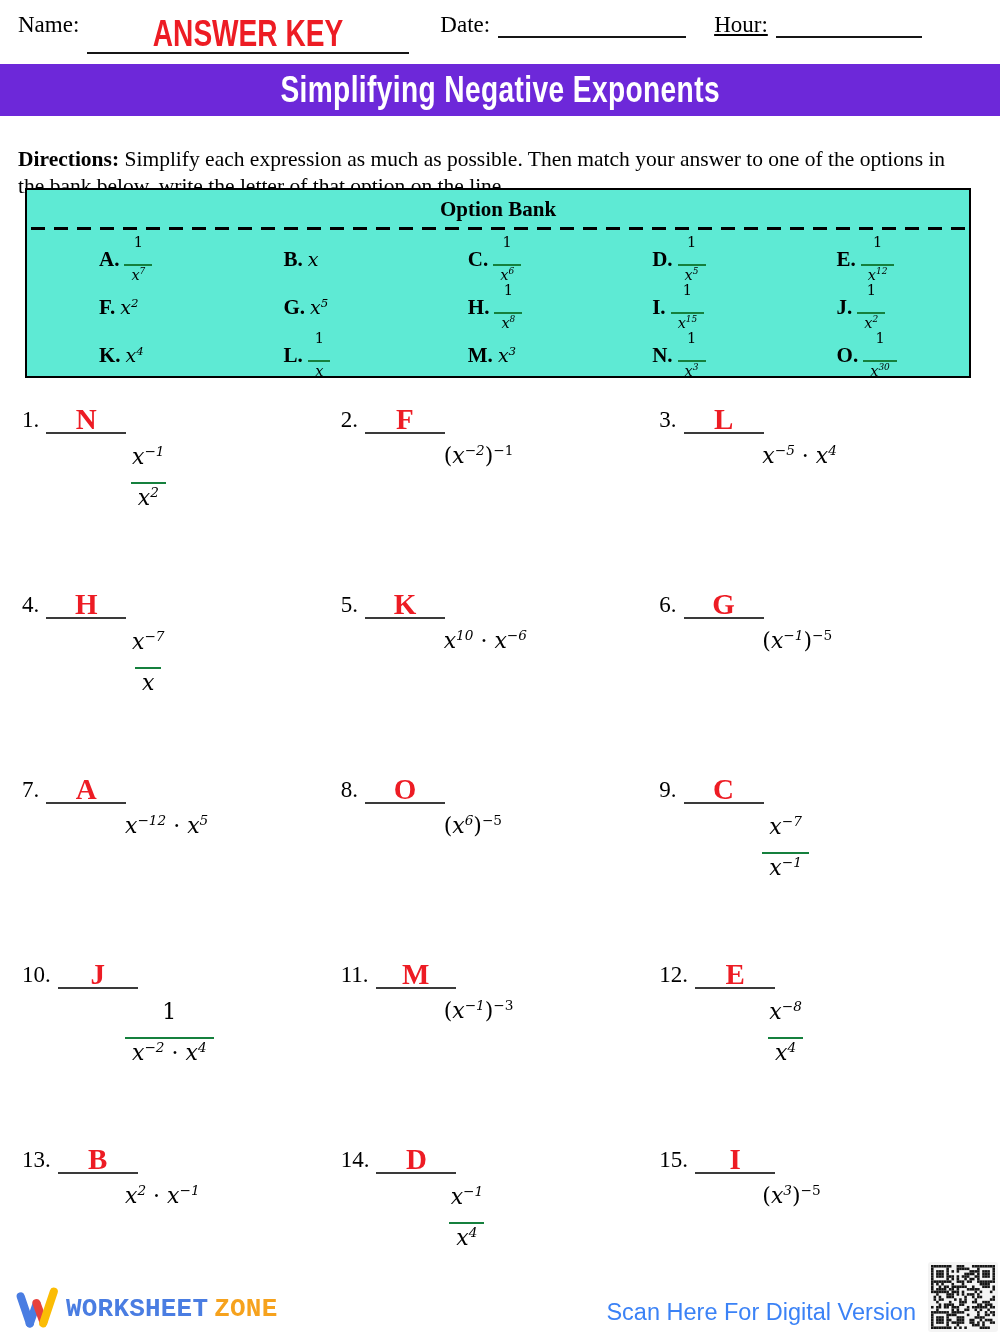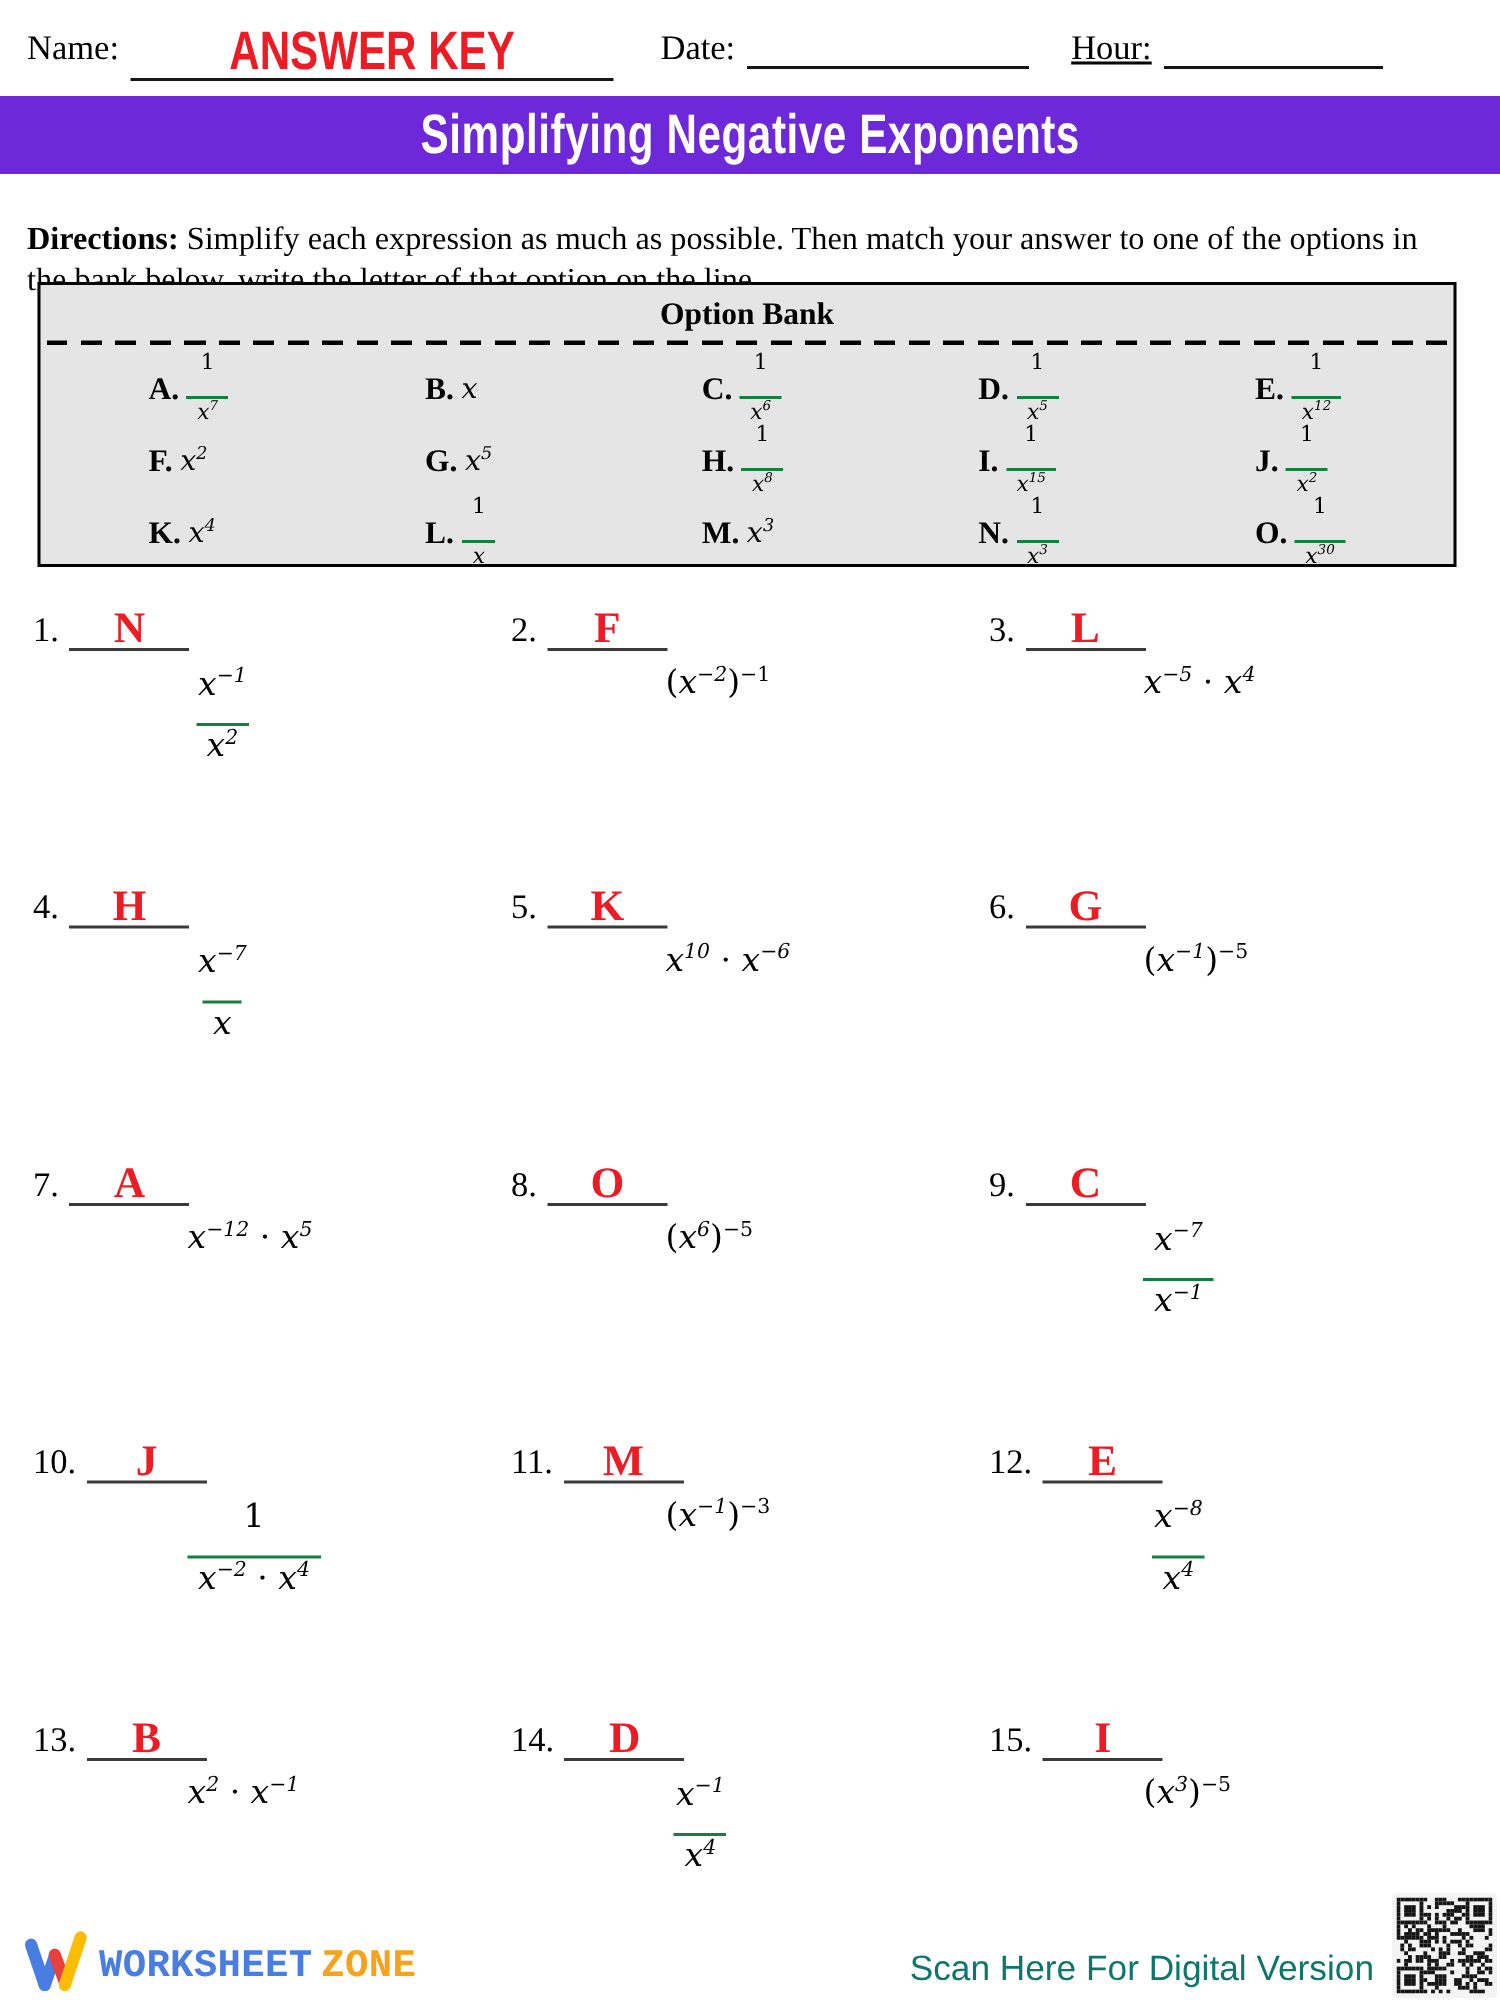--- a/index.html
+++ b/index.html
@@ -1,21 +1,21 @@
 <!DOCTYPE html>
 <html><head>
 <meta charset="utf-8">
 <style>
   html,body{margin:0;padding:0;background:#fff;}
   .page{
     position:relative;width:1000px;height:1333px;background:#ffffff;
     font-family:"Liberation Serif",serif;color:#000;overflow:hidden;
   }
   
-  .name-row{position:absolute;top:12px;left:18px;right:18px;display:flex;align-items:center;font-size:23px;}
+  .name-row{position:absolute;top:12px;left:18px;right:18px;display:flex;align-items:flex-start;font-size:23px;}
   .name-row .lbl{padding-bottom:2px;}
   .nameline{position:relative;display:inline-block;width:322px;height:40px;margin-left:8px;border-bottom:2px solid #161616;}
   .answer-key{
     position:absolute;left:0;right:0;bottom:-3px;text-align:center;
     font-family:"Liberation Sans",sans-serif;font-weight:bold;font-size:36px;
     transform:scaleX(0.78);transform-origin:center bottom;white-space:nowrap;
   }
   .uline{display:inline-block;border-bottom:2px solid #161616;height:24px;}
   .date-lbl{margin-left:31px;}
   .date-line{width:188px;margin-left:8px;}
@@ -24,21 +24,21 @@
   
   .banner{position:absolute;top:64px;left:0;width:1000px;height:52px;background:#000;display:flex;align-items:center;justify-content:center;}
   .banner-title{
     color:#fff;font-family:"Liberation Sans",sans-serif;font-weight:bold;font-size:37px;
     display:inline-block;transform:scaleX(0.76);white-space:nowrap;letter-spacing:0.5px;
   }
   
   .directions{position:absolute;top:124px;left:18px;width:930px;font-size:21.5px;line-height:1.3;}
   .directions b{font-weight:bold;}
   
-  .option-bank{position:absolute;top:188px;left:25px;width:946px;height:190px;border:2px solid #000;box-sizing:border-box;background:#e5e5e5;}
+  .option-bank{position:absolute;top:188px;left:25px;width:946px;height:190px;border:2px solid #000;box-sizing:border-box;background:#5eead4;}
   .ob-title{text-align:center;font-weight:bold;font-size:21px;padding:7px 0 5px;}
   .ob-sep{height:3px;margin:0 4px;background:repeating-linear-gradient(90deg,#000 0 14px,transparent 14px 23px);}
   .ob-grid{display:grid;grid-template-columns:repeat(5,1fr);padding:6px 10px 4px;row-gap:2px;}
   .ob-cell{display:flex;align-items:center;justify-content:flex-start;padding-left:62px;height:46px;}
   .ob-letter{font-weight:bold;font-size:21px;margin-right:5px;}
   .ob-expr{font-family:"DejaVu Serif",serif;font-size:19px;line-height:1;}
   .ob-expr .frac{font-size:14.5px;}
   
   .tk{white-space:pre;}
   .it{font-style:italic;}
@@ -49,21 +49,21 @@
   
   .problems{position:absolute;top:392px;left:22px;width:956px;display:grid;grid-template-columns:repeat(3,1fr);grid-auto-rows:185px;}
   .ptop{display:flex;align-items:flex-end;height:42px;}
   .pnum{font-size:23px;padding-bottom:1px;}
   .aline{position:relative;width:80px;margin-left:7px;border-bottom:2px solid #3a3a3a;height:42px;}
   .aletter{position:absolute;left:0;right:0;bottom:-4px;text-align:center;font-weight:bold;font-size:29px;}
   .pexpr{margin-left:103px;margin-top:9px;font-family:"DejaVu Serif",serif;font-size:22px;line-height:1.15;}
   
   .footer-logo{position:absolute;left:14px;top:1284px;display:flex;align-items:center;}
   .logo-text{font-family:Liberation Mono, monospace;font-weight:bold;font-size:26px;letter-spacing:0.2px;margin-left:6px;white-space:nowrap;}
-  .scan-text{position:absolute;top:1299px;right:84px;font-family:"Liberation Sans",sans-serif;font-size:23.5px;color:#0f766e;}
+  .scan-text{position:absolute;top:1299px;right:84px;font-family:"Liberation Sans",sans-serif;font-size:23.5px;color:#3b82f6;}
   .qr-box{position:absolute;top:1262px;right:2px;width:70px;height:70px;background:#f4f4f4;border-radius:3px;display:flex;align-items:center;justify-content:center;}
 </style>
 </head>
 <body>
 
 <div class="page">
 
   <div class="name-row">
     <span class="lbl">Name:</span>
     <span class="nameline">

